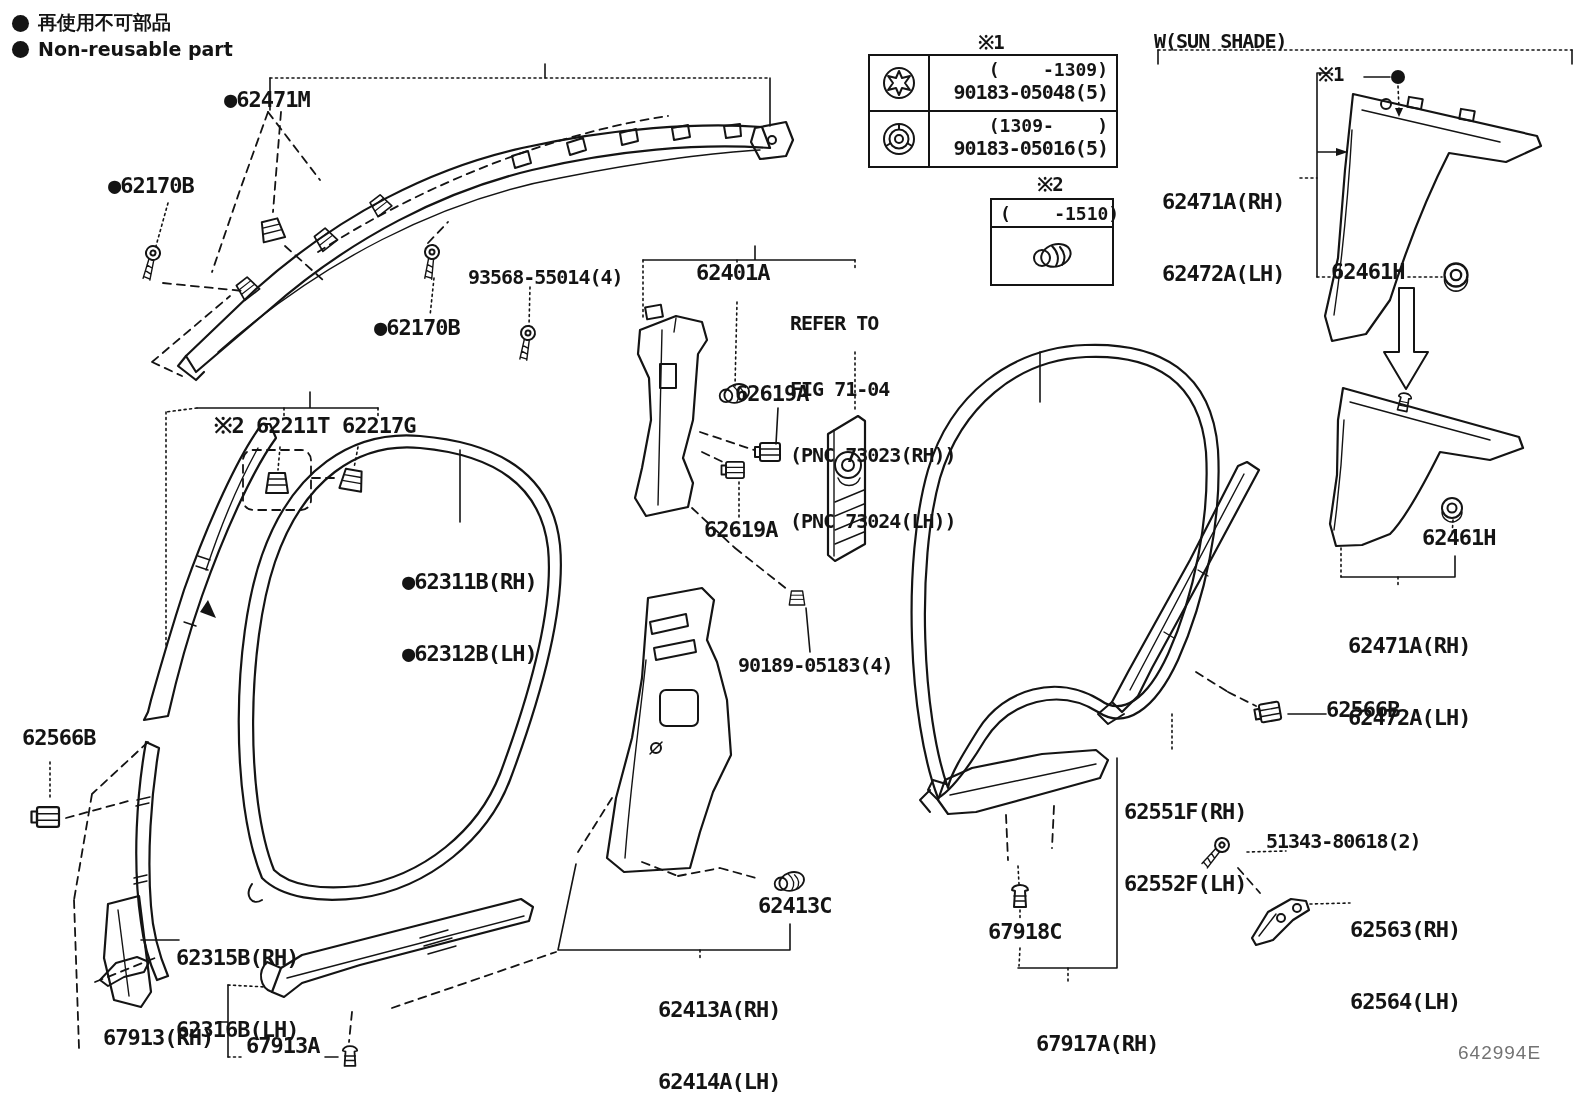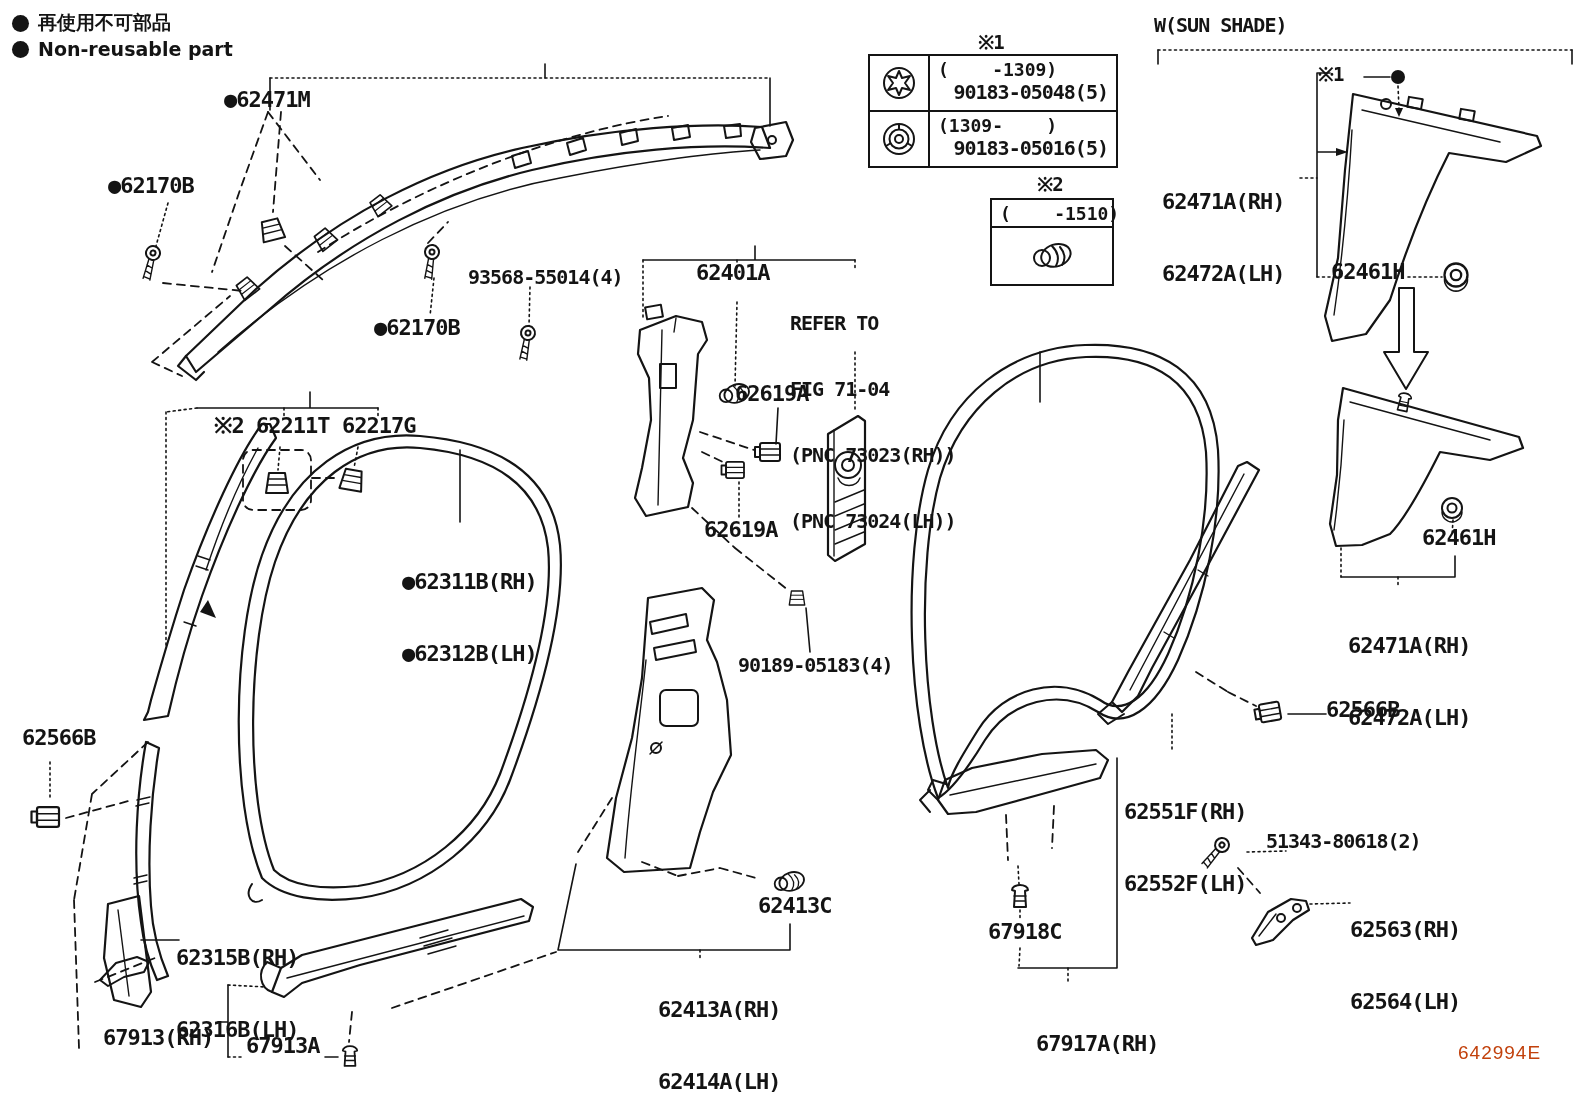--- a/index.html
+++ b/index.html
@@ -15,30 +15,30 @@
   #art .dot{stroke-width:1.6;stroke-dasharray:2 3.5;}
   #art .fill{fill:#141414;stroke:none;}
   .lbl{position:absolute;font:bold 22px "DejaVu Sans Mono", monospace;letter-spacing:-1px;
        line-height:24px;white-space:pre;color:#141414;}
   .lbl.small{font-size:20px;line-height:22px;}
   .lbl.tag{font-size:19px;}
   .legend{position:absolute;left:12px;top:10px;font-family:"DejaVu Sans",sans-serif;}
   .legend .row{display:flex;align-items:center;gap:9px;height:26px;font-weight:bold;font-size:19px;}
   .bullet{display:inline-block;width:17px;height:17px;border-radius:50%;background:#141414;}
   .notebox{position:absolute;border:2px solid #141414;background:#fff;}
-  .n1row{display:flex;height:54px;border-bottom:2px solid #141414;}
+  .n1row{display:flex;height:54px;border-bottom:2px solid #141414;text-align:right;}
   .n1row:last-child{border-bottom:none;}
   .n1icon{width:58px;border-right:2px solid #141414;display:flex;align-items:center;justify-content:center;}
   .n1txt{flex:1;padding:3px 8px 0 8px;display:flex;flex-direction:column;}
   .n1range{font:bold 18px "DejaVu Sans Mono",monospace;white-space:pre;}
   .n1part{font:bold 20px "DejaVu Sans Mono",monospace;letter-spacing:-1px;margin-left:auto;white-space:pre;}
   .n2head{height:26px;border-bottom:2px solid #141414;display:flex;align-items:center;
           font:bold 18px "DejaVu Sans Mono",monospace;padding:0 8px;white-space:pre;}
   .n2body{height:56px;display:flex;align-items:center;justify-content:center;}
-  .code{position:absolute;font:19px "Liberation Sans",sans-serif;color:#c2410c;letter-spacing:1px;}
+  .code{position:absolute;font:19px "Liberation Sans",sans-serif;color:#737373;letter-spacing:1px;}
 </style>
 </head>
 <body>
 
 <div id="stage">
 
 <svg id="art" width="1592" height="1099" viewBox="0 0 1592 1099">
   <defs>
     <g id="screw">
       <circle cx="0" cy="0" r="7"></circle>
@@ -298,21 +298,21 @@
   <div>(PNC 73024(LH))</div>
 </div>
 <div class="lbl" style="left:735px;top:382px">62619A</div>
 <div class="lbl" style="left:704px;top:518px">62619A</div>
 <div class="lbl" style="left:402px;top:522px">
   <div>●62311B(RH)</div>
   <div>●62312B(LH)</div>
 </div>
 <div class="lbl small" style="left:738px;top:654px">90189-05183(4)</div>
 
-<div class="lbl small" style="left:1154px;top:14px">W(SUN SHADE)</div>
+<div class="lbl small" style="left:1154px;top:30px">W(SUN SHADE)</div>
 <div class="lbl tag" style="left:1318px;top:62px">※1</div>
 <div class="lbl" style="left:1162px;top:142px">
   <div>62471A(RH)</div>
   <div>62472A(LH)</div>
 </div>
 <div class="lbl" style="left:1331px;top:260px">62461H</div>
 <div class="lbl" style="left:1422px;top:526px">62461H</div>
 <div class="lbl" style="left:1348px;top:586px">
   <div>62471A(RH)</div>
   <div>62472A(LH)</div>

